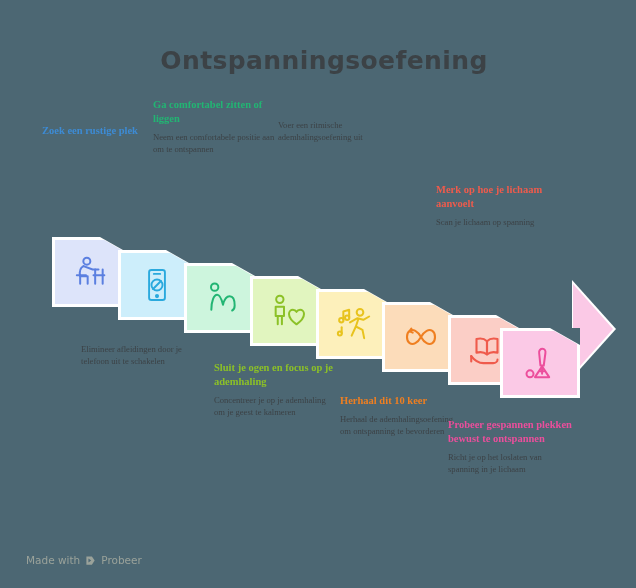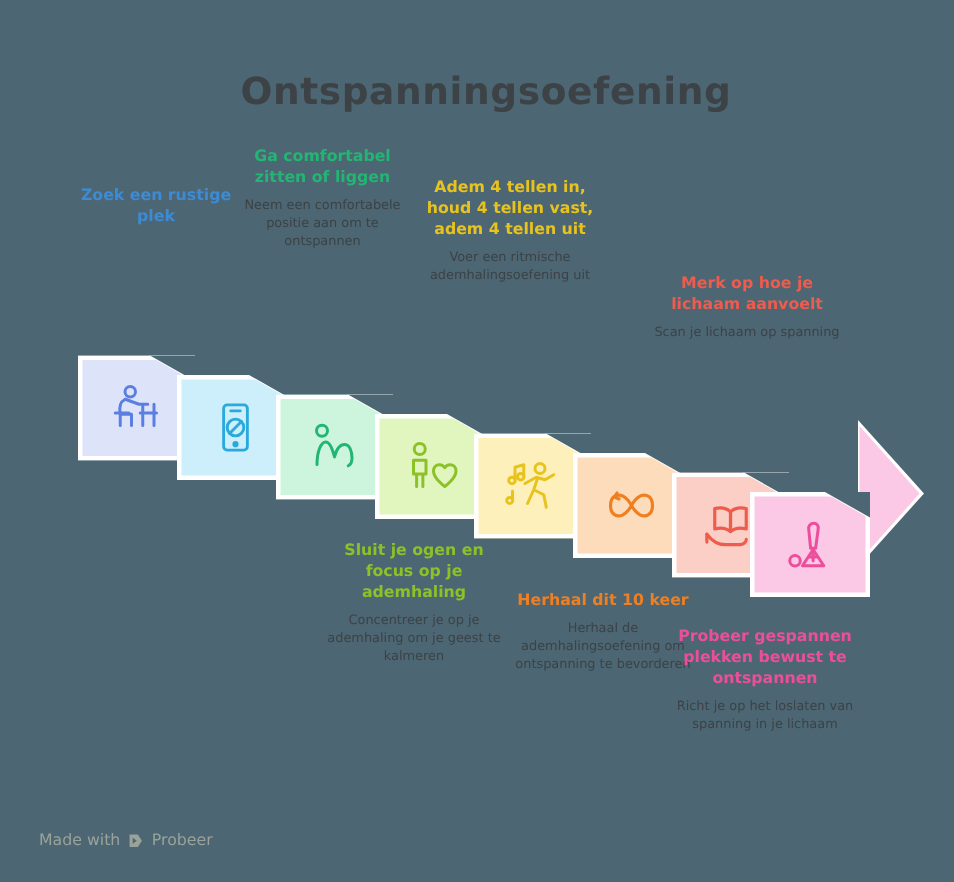--- a/index.html
+++ b/index.html
@@ -91,22 +91,23 @@
     width: 0;
     height: 0;
     border-top: 49px solid transparent;
     border-bottom: 49px solid transparent;
     border-left: 44px solid #ffffff;
   }
 
   
   .step-text {
     position: absolute;
-    text-align: center;
+    text-align: left;
     width: 124px;
+    font-family: Liberation Serif, serif;
   }
   .step-head {
     font-size: 10.5px;
     font-weight: bold;
     line-height: 1.32;
     margin-bottom: 5px;
   }
   .step-desc {
     font-size: 8.6px;
     line-height: 1.42;
@@ -238,34 +239,34 @@
           <circle cx="12" cy="37" r="4.2"></circle>
         </svg>
       </span>
     </div>
 
     <div class="step-text" style="left:42px; top:124px;">
       <div class="step-head" style="color:#3d8bd4;">Zoek een rustige plek</div>
     </div>
 
     <div class="step-text" style="left:81px; top:343px;">
+      <div class="step-desc">Elimineer afleidingen door je telefoon uit te schakelen</div>
     </div>
 
     <div class="step-text" style="left:153px; top:98px;">
       <div class="step-head" style="color:#22b573;">Ga comfortabel zitten of liggen</div>
       <div class="step-desc">Neem een comfortabele positie aan om te ontspannen</div>
     </div>
 
     <div class="step-text" style="left:214px; top:361px;">
       <div class="step-head" style="color:#8cc127;">Sluit je ogen en focus op je ademhaling</div>
       <div class="step-desc">Concentreer je op je ademhaling om je geest te kalmeren</div>
     </div>
 
     <div class="step-text" style="left:278px; top:119px;">
-      <div class="step-head" style="color:#e8c31e;">Adem 4 tellen in, houd 4 tellen vast, adem 4 tellen uit</div>
       <div class="step-desc">Voer een ritmische ademhalingsoefening uit</div>
     </div>
 
     <div class="step-text" style="left:340px; top:394px;">
       <div class="step-head" style="color:#ef7f21;">Herhaal dit 10 keer</div>
       <div class="step-desc">Herhaal de ademhalingsoefening om ontspanning te bevorderen</div>
     </div>
 
     <div class="step-text" style="left:395px; top:183px;margin-left:41px;">
       <div class="step-head" style="color:#ef5b4c;">Merk op hoe je lichaam aanvoelt</div>

